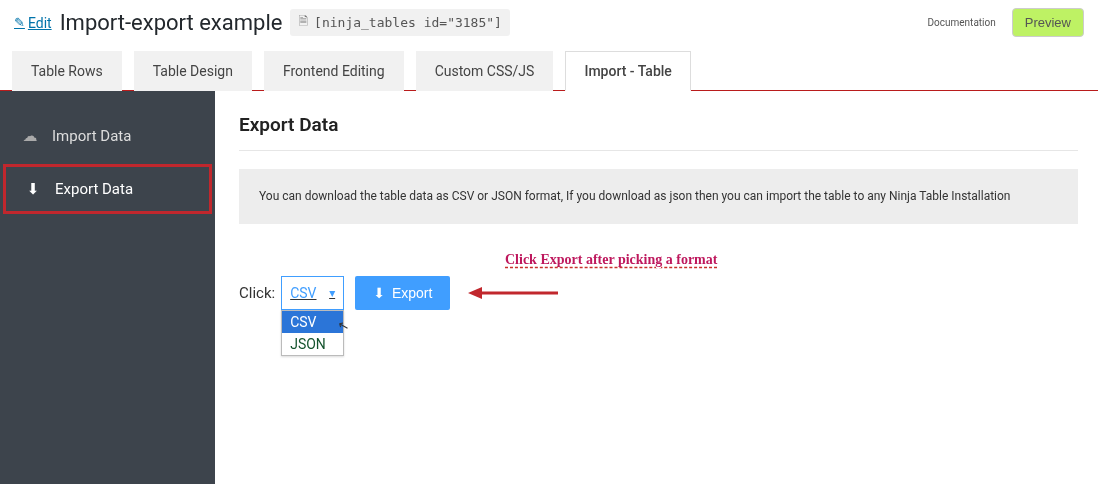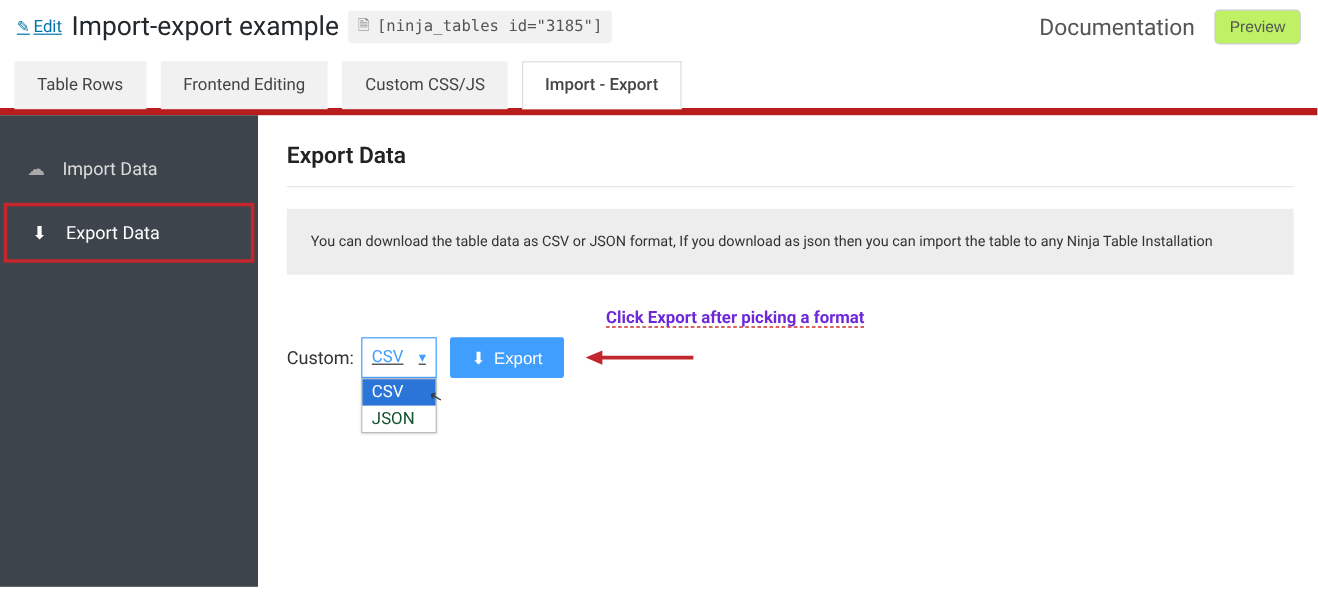--- a/index.html
+++ b/index.html
@@ -41,37 +41,37 @@
       padding: 3px 8px;
       border-radius: 3px;
       font-family: Consolas, monospace;
       font-size: 13px;
       color: #555;
     }
     .doc-icon-sm { font-size: 12px; color: #777;}
     .header-right { display: flex; align-items: center; gap: 16px; }
     .doc-link {
       color: #555;
-      font-size: 19px;
+      font-size: 10px;
       cursor: pointer;
     }
     .preview-btn {
       border: 1px solid #ccc;
       background: #bef264;
       padding: 6px 12px;
       border-radius: 4px;
       font-size: 13px;
       color: #555;
       cursor: pointer;
     }
     .tabnav {
       display: flex;
       gap: 12px;
       padding: 0 12px;
-      border-bottom: 6px solid #b91c1c;
+      border-bottom: 1px solid #b91c1c;
     }
     .tabnav .tab {
       background: #f1f1f1;
       padding: 11px 18px;
       font-size: 14px;
       color: #444;
       cursor: pointer;
       border: 1px solid transparent;
       margin-bottom: -1px;
     }
@@ -118,27 +118,28 @@
     }
     .notice {
       background: #ededed;
       padding: 18px 20px;
       font-size: 12px;
       line-height: 1.6;
       color: #333;
       margin-bottom: 28px;
     }
     .annotation {
-      color: #6d28d9;
+      color: #be185d;
       font-size: 14px;
       font-weight: 700;
       text-decoration: underline dashed #c9302c;
       text-underline-offset: 3px;
       margin-left: 266px;
       margin-bottom: 8px;
+      font-family: Liberation Serif, serif;
     }
     .form-row {
       display: flex;
       align-items: center;
       gap: 6px;
       position: relative;
     }
     .form-label { font-size: 15px; color: #333; }
     .select-wrap { position: relative; text-decoration: underline; }
     .select {
@@ -213,23 +214,24 @@
     </span>
   </div>
   <div class="header-right">
     <a class="doc-link">Documentation</a>
     <button class="preview-btn">Preview</button>
   </div>
 </div>
 
 <div class="tabnav">
   <div class="tab">Table Rows</div>
+  <div class="tab">Table Design</div>
   <div class="tab">Frontend Editing</div>
   <div class="tab">Custom CSS/JS</div>
-  <div class="tab active">Import - Export</div>
+  <div class="tab active">Import - Table</div>
 </div>
 
 <div class="body-flex">
   <div class="sidebar">
     <div class="side-item">
       <span class="icon">☁</span>
       <span>Import Data</span>
     </div>
     <div class="side-item active">
       <span class="icon">⬇</span>
@@ -237,21 +239,21 @@
     </div>
   </div>
 
   <div class="main">
     <h2 class="section-title">Export Data</h2>
     <div class="notice">You can download the table data as CSV or JSON format, If you download as json then you can import the table to any Ninja Table Installation</div>
 
     <div class="annotation">Click Export after picking a format</div>
 
     <div class="form-row">
-      <span class="form-label">Custom:</span>
+      <span class="form-label">Click:</span>
 
       <div class="select-wrap">
         <div class="select">
           <span>CSV</span>
           <span class="select-chevron">▾</span>
         </div>
         <div class="dropdown">
           <div class="dd-option selected">CSV</div>
           <div class="dd-option">JSON</div>
           <span class="dd-cursor">↖</span>

